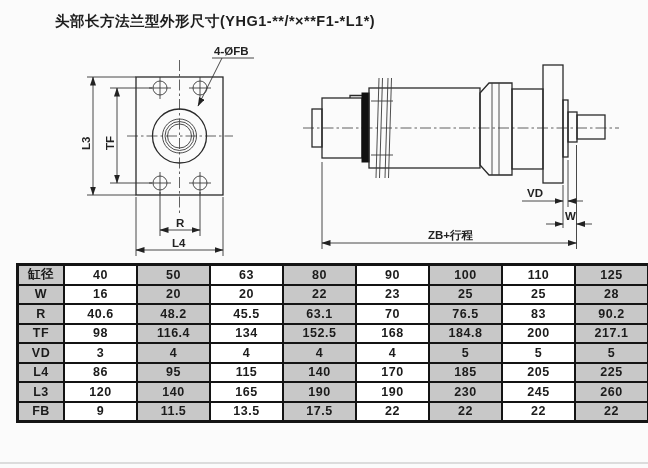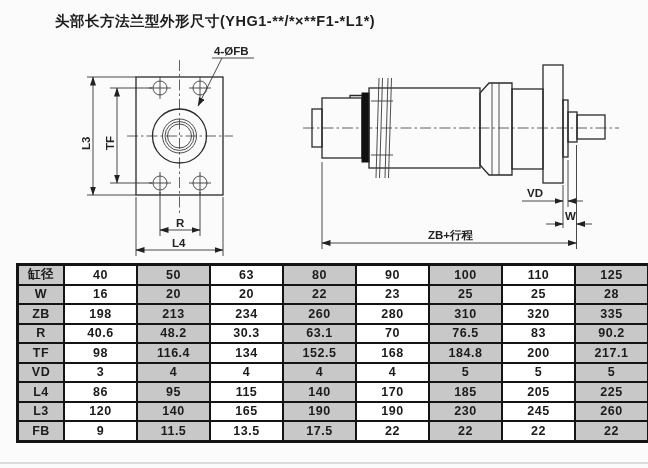--- a/index.html
+++ b/index.html
@@ -171,35 +171,24 @@
           <td class="white">16</td>
           <td class="gray">20</td>
           <td class="white">20</td>
           <td class="gray">22</td>
           <td class="white">23</td>
           <td class="gray">25</td>
           <td class="white">25</td>
           <td class="gray">28</td>
         </tr>
         <tr>
-          <td class="hdr">ZB</td>
-          <td class="white">198</td>
-          <td class="gray">213</td>
-          <td class="white">234</td>
-          <td class="gray">260</td>
-          <td class="white">280</td>
-          <td class="gray">310</td>
-          <td class="white">320</td>
-          <td class="gray">335</td>
-        </tr>
-        <tr>
           <td class="hdr">R</td>
           <td class="white">40.6</td>
           <td class="gray">48.2</td>
-          <td class="white">30.3</td>
+          <td class="white">45.5</td>
           <td class="gray">63.1</td>
           <td class="white">70</td>
           <td class="gray">76.5</td>
           <td class="white">83</td>
           <td class="gray">90.2</td>
         </tr>
         <tr>
           <td class="hdr">TF</td>
           <td class="white">98</td>
           <td class="gray">116.4</td>

